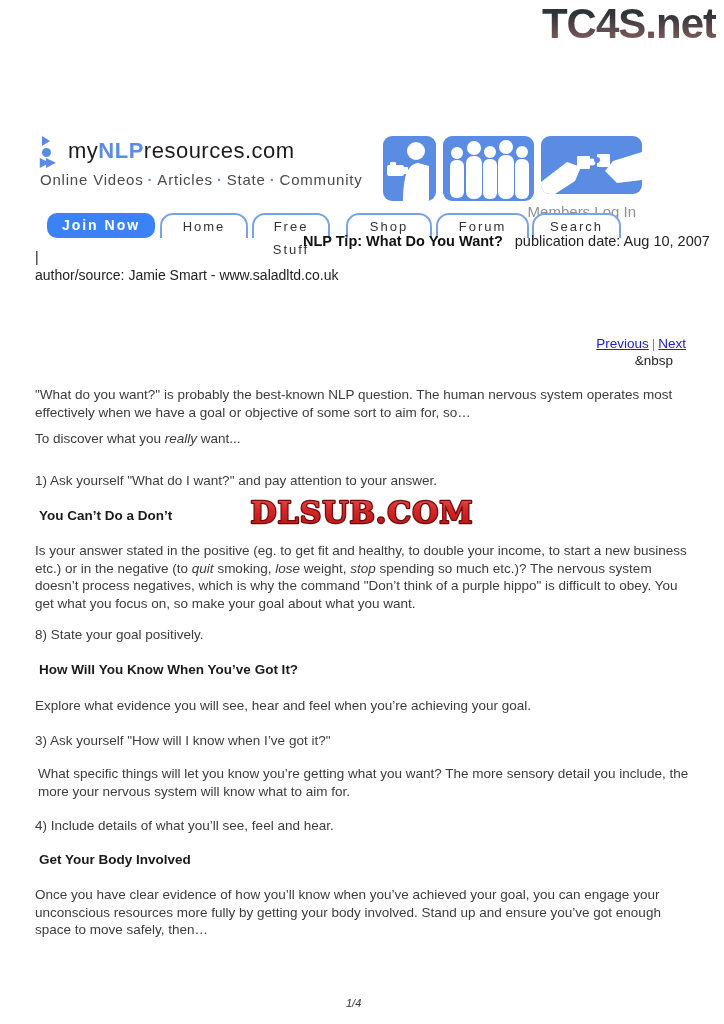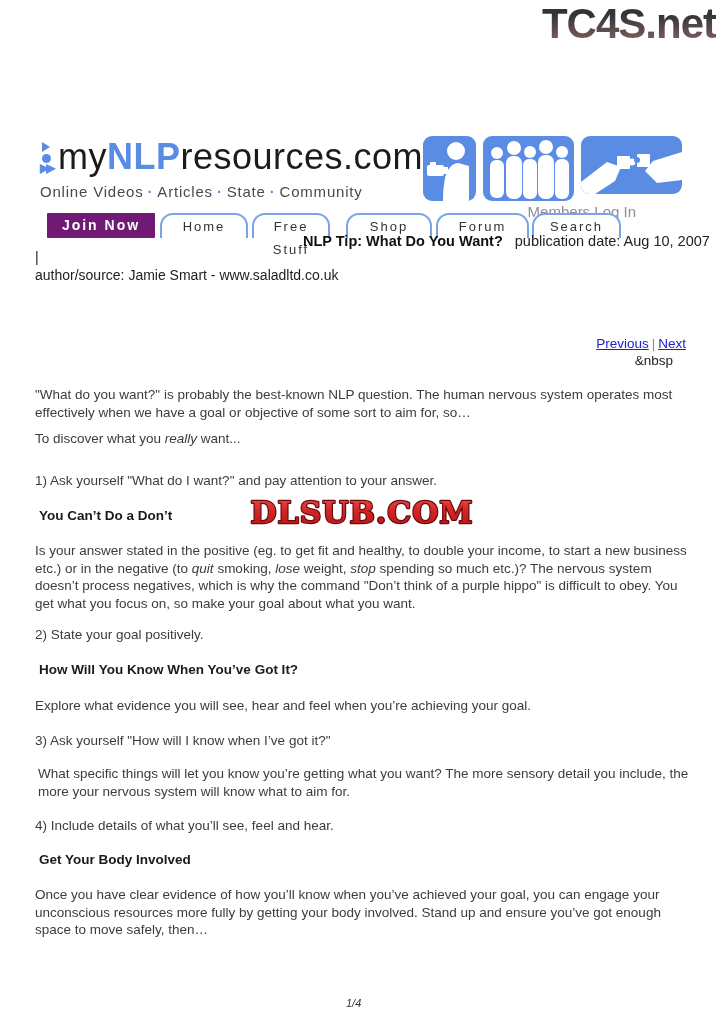--- a/index.html
+++ b/index.html
@@ -18,32 +18,32 @@
   .tx-wrap { position: absolute; left: 421px; top: 979px; margin-top: 40px; }
 
   
   .banner { position: absolute; top: 136px; left: 40px; width: 602px; display: flex; justify-content: space-between; align-items: flex-start; }
   .logo-left { display: flex; flex-direction: column; }
   .logo-row { display: flex; align-items: center; }
   .logo-bullets { display: flex; flex-direction: column; align-items: flex-start; margin-right: 4px; width: 14px; }
   .logo-bullets .tri { width: 0; height: 0; border-left: 8px solid var(--accent, #5b8ce4); border-top: 5px solid transparent; border-bottom: 5px solid transparent; margin-left: 2px; }
   .logo-bullets .dot { width: 9px; height: 9px; border-radius: 50%; background: var(--accent, #5b8ce4); margin: 2px 0 1px 2px; }
   .logo-bullets .ffw { color: var(--accent, #5b8ce4); font-size: 12px; font-weight: bold; line-height: 8px; letter-spacing: -3px; }
-  .logo-text { font-size: 36px; color: #1c1c1c; letter-spacing: 0.5px; }
+  .logo-text { font-size: 22px; color: #1c1c1c; letter-spacing: 0.5px; margin-left: 10px; }
   .logo-text .hl { color: var(--accent, #5b8ce4); font-weight: bold; }
   .tagline { margin-top: 5px; font-size: 15px; color: #4a4a4a; letter-spacing: 0.8px; }
   .tagline .sep { color: var(--accent, #5b8ce4); padding: 0 4px; font-weight: bold; }
   .banner-imgs { display: flex; gap: 7px; align-items: flex-start; }
   .bimg { background: var(--accent, #5b8ce4); border-radius: 9px; display: block; }
   .members { position: absolute; top: 203px; right: 88px; font-size: 15px; color: #909090; }
 
   
   .nav { position: absolute; top: 213px; left: 0; width: 724px; height: 26px; }
   .tab { position: absolute; top: 0; height: 25px; text-align: center; font-size: 13px; letter-spacing: 2px; color: #333; line-height: 23px; background: #fff; border: 2px solid var(--tab_border, #7aa3e6); border-bottom: none; border-radius: 13px 13px 0 0; cursor: pointer; }
-  .tab-join { position: absolute; top: 0; height: 25px; background: #701a75; color: #fff; font-weight: bold; font-size: 14px; letter-spacing: 2px; line-height: 25px; text-align: center; border-radius: 1px; cursor: pointer; }
+  .tab-join { position: absolute; top: 0; height: 25px; background: #3b82f6; color: #fff; font-weight: bold; font-size: 14px; letter-spacing: 2px; line-height: 25px; text-align: center; border-radius: 10px; cursor: pointer; }
   .t-join { left: 47px; width: 108px; }
   .t-home { left: 160px; width: 88px; }
   .t-free { left: 252px; width: 78px; }
   .t-shop { left: 346px; width: 86px; }
   .t-forum { left: 436px; width: 93px; }
   .t-search { left: 532px; width: 89px; }
 
   
   .title-row { position: absolute; left: 303px; top: 233px; display: flex; align-items: baseline; gap: 12px; white-space: nowrap; }
   .title-row .t { font-size: 14.5px; font-weight: bold; color: #111; }
@@ -149,21 +149,21 @@
     <a>Previous</a><span class="sep">|</span><a>Next</a>
   </div>
   <div class="nbsp">&amp;nbsp</div>
 
   <div class="body">
     <p class="p1">"What do you want?" is probably the best-known NLP question. The human nervous system operates most effectively when we have a goal or objective of some sort to aim for, so…</p>
     <p class="p2"><span>To discover what you </span><span class="it">really</span><span> want...</span></p>
     <p class="p3">1) Ask yourself "What do I want?" and pay attention to your answer.</p>
     <h3 class="h1">You Can’t Do a Don’t</h3>
     <p class="p4"><span>Is your answer stated in the positive (eg. to get fit and healthy, to double your income, to start a new business etc.) or in the negative (to </span><span class="it">quit</span><span> smoking, </span><span class="it">lose</span><span> weight, </span><span class="it">stop</span><span> spending so much etc.)? The nervous system doesn’t process negatives, which is why the command "Don’t think of a purple hippo" is difficult to obey. You get what you focus on, so make your goal about what you want.</span></p>
-    <p class="p5">2) State your goal positively.</p>
+    <p class="p5">8) State your goal positively.</p>
     <h3 class="h2">How Will You Know When You’ve Got It?</h3>
     <p class="p6">Explore what evidence you will see, hear and feel when you’re achieving your goal.</p>
     <p class="p7">3) Ask yourself "How will I know when I’ve got it?"</p>
     <p class="p8">What specific things will let you know you’re getting what you want? The more sensory detail you include, the more your nervous system will know what to aim for.</p>
     <p class="p9">4) Include details of what you’ll see, feel and hear.</p>
     <h3 class="h3x">Get Your Body Involved</h3>
     <p class="p10">Once you have clear evidence of how you’ll know when you’ve achieved your goal, you can engage your unconscious resources more fully by getting your body involved. Stand up and ensure you’ve got enough space to move safely, then…</p>
   </div>
 
   <div class="dlsub-wrap">

